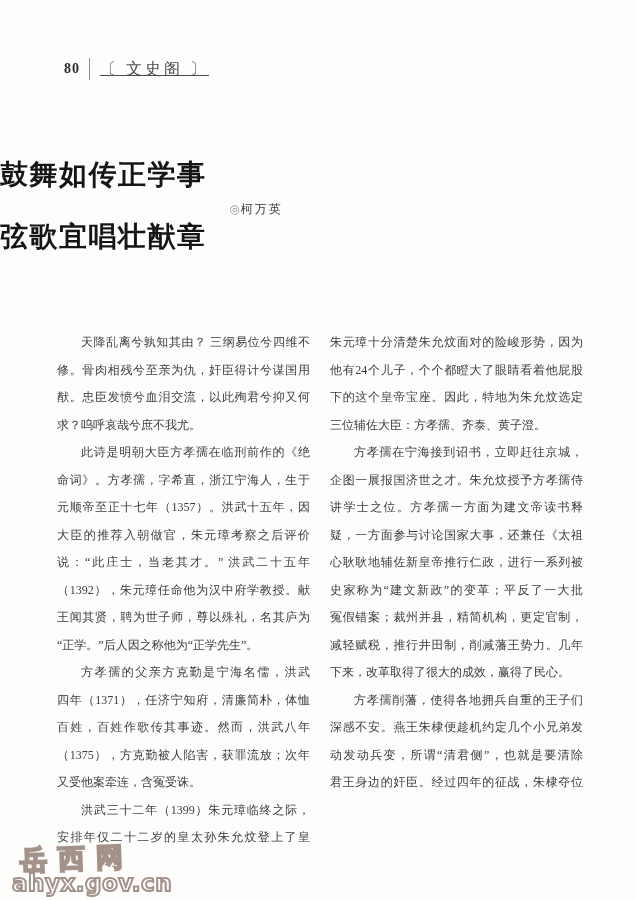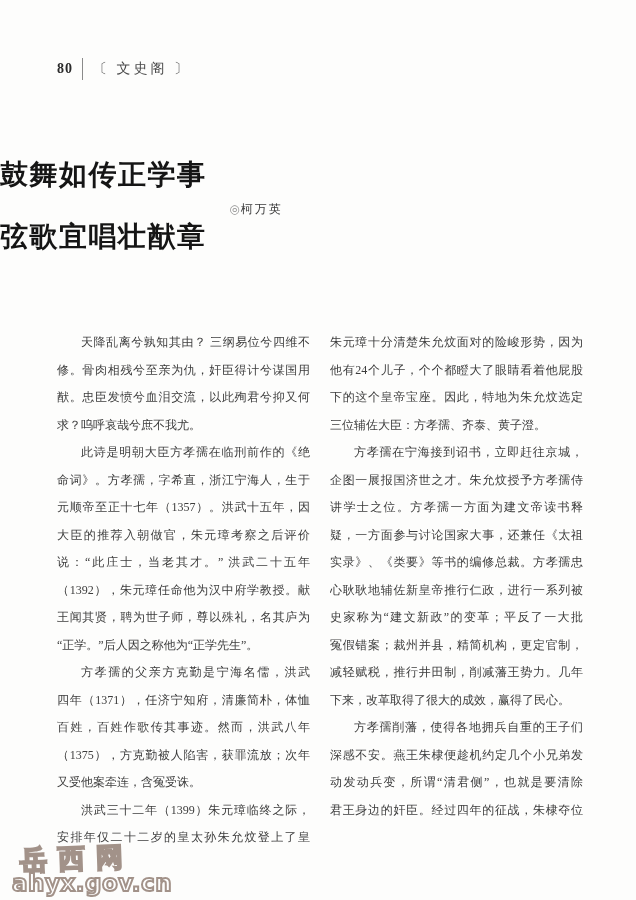--- a/index.html
+++ b/index.html
@@ -8,31 +8,31 @@
     background:#fdfdfc;
     font-family:"Liberation Serif","DejaVu Serif",serif;
     color:#333;
     overflow:hidden;
     position:relative;
   }
   .page{position:absolute;inset:0;background:#fdfdfc;}
 
   
   .header{
-    position:absolute;left:57px;top:58px;
+    position:absolute;left:64px;top:58px;
     display:flex;align-items:center;height:22px;
   }
   .page-num{
     font-size:14px;font-weight:bold;color:#2b2b2b;letter-spacing:1px;
   }
   .header-divider{
     width:1px;height:22px;background:#8a8a8a;margin:0 10px 0 9px;
   }
   .section-label{
-    font-size:14px;color:#4a4a4a;letter-spacing:3px;
+    font-size:16px;color:#4a4a4a;letter-spacing:3px;text-decoration:underline;
   }
 
   
   .title{
     position:absolute;left:0;top:156px;width:636px;
     display:flex;justify-content:center;gap:24px;
     font-size:28px;font-weight:bold;color:#151515;
     letter-spacing:1.5px;white-space:nowrap;flex-direction:column;
   }
   .byline{
@@ -122,21 +122,20 @@
       </div>
     <div class="col">
         <div class="line">朱元璋十分清楚朱允炆面对的险峻形势，因为</div>
         <div class="line">他有24个儿子，个个都瞪大了眼睛看着他屁股</div>
         <div class="line">下的这个皇帝宝座。因此，特地为朱允炆选定</div>
         <div class="line end">三位辅佐大臣：方孝孺、齐泰、黄子澄。</div>
         <div class="line indent">方孝孺在宁海接到诏书，立即赶往京城，</div>
         <div class="line">企图一展报国济世之才。朱允炆授予方孝孺侍</div>
         <div class="line">讲学士之位。方孝孺一方面为建文帝读书释</div>
         <div class="line">疑，一方面参与讨论国家大事，还兼任《太祖</div>
-        <div class="line">实录》、《类要》等书的编修总裁。方孝孺忠</div>
         <div class="line">心耿耿地辅佐新皇帝推行仁政，进行一系列被</div>
         <div class="line">史家称为“建文新政”的变革；平反了一大批</div>
         <div class="line">冤假错案；裁州并县，精简机构，更定官制，</div>
         <div class="line">减轻赋税，推行井田制，削减藩王势力。几年</div>
         <div class="line end">下来，改革取得了很大的成效，赢得了民心。</div>
         <div class="line indent">方孝孺削藩，使得各地拥兵自重的王子们</div>
         <div class="line">深感不安。燕王朱棣便趁机约定几个小兄弟发</div>
         <div class="line">动发动兵变，所谓“清君侧”，也就是要清除</div>
         <div class="line">君王身边的奸臣。经过四年的征战，朱棣夺位</div>
       </div>

